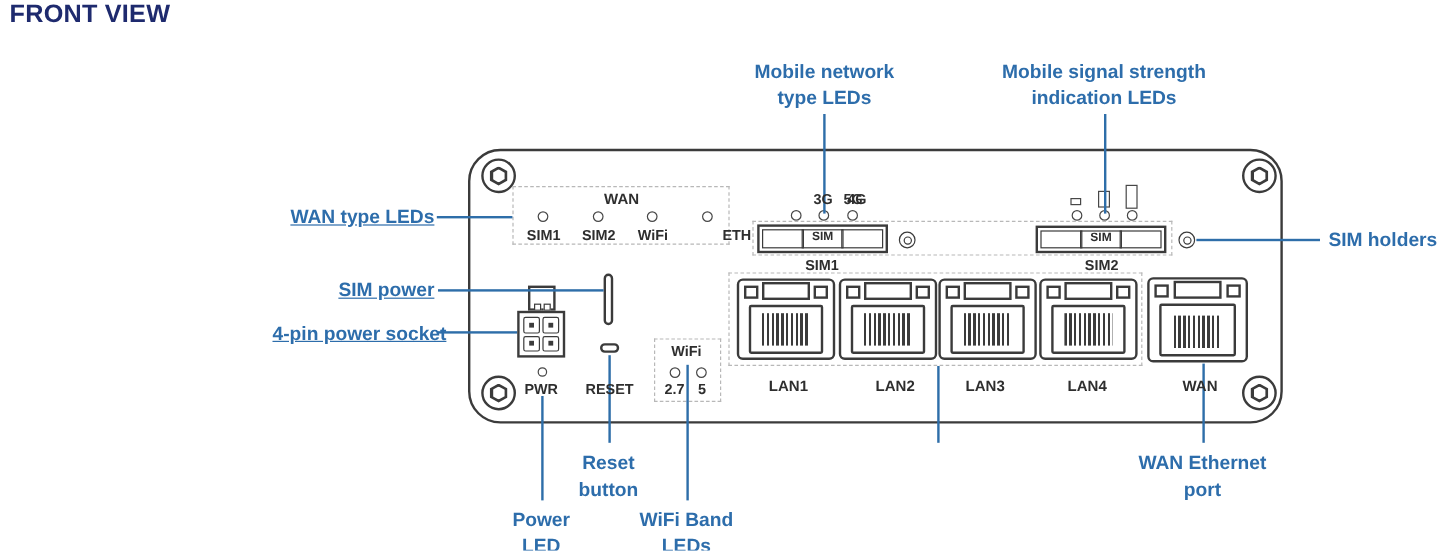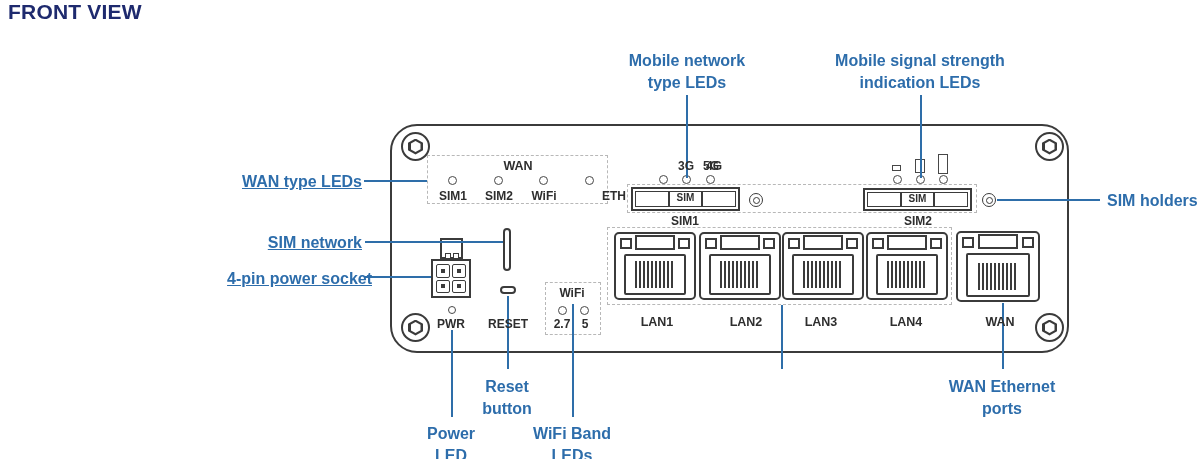--- a/index.html
+++ b/index.html
@@ -218,25 +218,25 @@
   <div class="lv" style="left:451px;top:330px;height:87px;"></div>
   <div class="lv" style="left:572px;top:304px;height:113px;"></div>
   <div class="lv" style="left:781px;top:305px;height:64px;"></div>
   <div class="lv" style="left:1002px;top:303px;height:66px;"></div>
 
   <div class="co c" style="left:687px;top:50px;">Mobile network
 type LEDs</div>
   <div class="co c" style="left:920px;top:50px;">Mobile signal strength
 indication LEDs</div>
   <div class="co r" style="left:362px;top:171px;">WAN type LEDs</div>
-  <div class="co r" style="left:362px;top:232px;">SIM network</div>
+  <div class="co r" style="left:362px;top:232px;">SIM power</div>
   <div class="co r" style="left:362px;top:268px;margin-left:10px;">4-pin power socket</div>
   <div class="co" style="left:1107px;top:190px;">SIM holders</div>
   <div class="co c" style="left:507px;top:376px;">Reset
 button</div>
   <div class="co c" style="left:451px;top:423px;">Power
 LED</div>
   <div class="co c" style="left:572px;top:423px;">WiFi Band
 LEDs</div>
   <div class="co c" style="left:1002px;top:376px;">WAN Ethernet
-ports</div>
+port</div>
 
 </div>
 
 </body></html>

